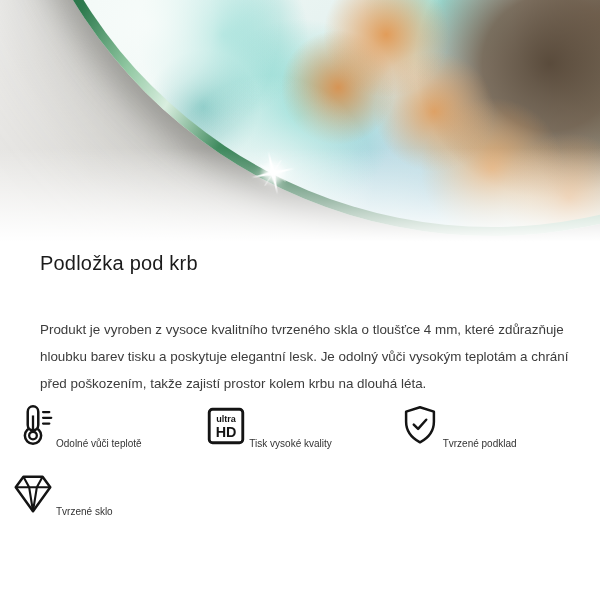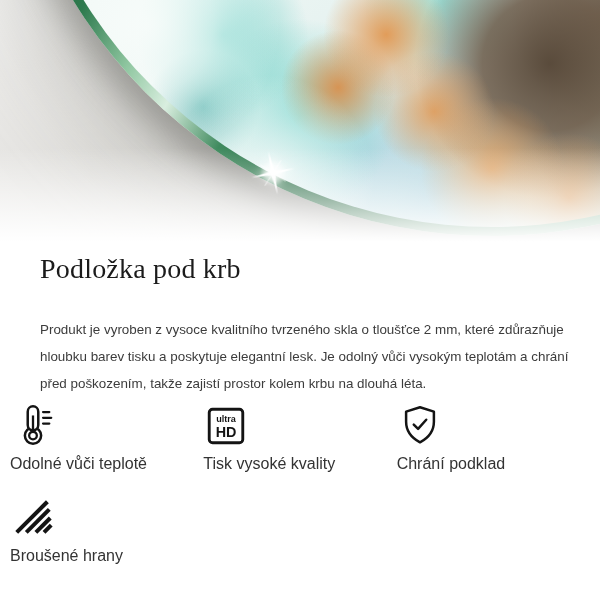--- a/index.html
+++ b/index.html
@@ -51,36 +51,36 @@
     filter:drop-shadow(0 0 5px rgba(255,255,255,.95));
   }
   .hero-fade{
     position:absolute;left:0;top:148px;width:600px;height:102px;
     background:linear-gradient(to bottom, rgba(255,255,255,0) 0%, rgba(255,255,255,.55) 50%, #ffffff 92%);
   }
 
   
   .title{
     position:absolute;left:40px;top:232px;
-    font-family:Liberation Serif, serif;
-    font-size:28px;line-height:36px;font-weight:400;color:#1b1b1b;letter-spacing:.2px;
+    font-family:Liberation Sans, sans-serif;
+    font-size:20px;line-height:36px;font-weight:400;color:#1b1b1b;letter-spacing:.2px;
   }
   .desc{
     position:absolute;left:40px;top:303px;width:536px;
     font-size:13.4px;line-height:27px;color:#3c3c3c;
   }
 
   
   .features{
     position:absolute;left:10px;top:403px;width:580px;
     display:grid;grid-template-columns:repeat(3,1fr);row-gap:22px;
   }
-  .feature{display:flex;flex-direction:column;align-items:flex-start;}
+  .feature{display:flex;flex-direction:row;align-items:flex-end;}
   .feature svg.icon{width:46px;height:46px;display:block;}
-  .feature .label{margin-top:6px;font-size:16px;color:#333333;white-space:nowrap;}
+  .feature .label{margin-top:6px;font-size:10px;color:#333333;white-space:nowrap;}
   .icon-text-top{font-family:"Liberation Sans",sans-serif;font-size:9.5px;font-weight:600;}
   .icon-text-bottom{font-family:"Liberation Sans",sans-serif;font-size:15px;font-weight:700;}
 </style>
 </head>
 <body>
 
 <div class="hero">
   <div class="glass-disc">
     <div class="glass-print"></div>
   </div>
@@ -95,21 +95,21 @@
     <path d="M24 1 L26.2 21.8 L47 24 L26.2 26.2 L24 47 L21.8 26.2 L1 24 L21.8 21.8 Z" fill="#ffffff" opacity=".95"></path>
     <path d="M13 13 L35 35 M35 13 L13 35" stroke="rgba(255,255,255,.55)" stroke-width="1.2"></path>
   </svg>
   <div class="hero-fade"></div>
 </div>
 
 <h1 class="title">
   <span>Podložka pod krb</span><br>
 </h1>
 
-<p class="desc">Produkt je vyroben z vysoce kvalitního tvrzeného skla o tloušťce 2 mm, které zdůrazňuje hloubku barev tisku a poskytuje elegantní lesk. Je odolný vůči vysokým teplotám a chrání před poškozením, takže zajistí prostor kolem krbu na dlouhá léta.</p>
+<p class="desc">Produkt je vyroben z vysoce kvalitního tvrzeného skla o tloušťce 4 mm, které zdůrazňuje hloubku barev tisku a poskytuje elegantní lesk. Je odolný vůči vysokým teplotám a chrání před poškozením, takže zajistí prostor kolem krbu na dlouhá léta.</p>
 
 <div class="features">
 
   <div class="feature">
     <svg class="icon" viewBox="0 0 48 48">
       <circle cx="24" cy="34" r="8.5" fill="none" stroke="#141414" stroke-width="2.6"></circle>
       <rect x="18.5" y="3.5" width="11" height="25" rx="5.5" fill="#ffffff" stroke="#141414" stroke-width="2.6"></rect>
       <path d="M24 13 V30" stroke="#141414" stroke-width="2.4"></path>
       <circle cx="24" cy="34" r="4" fill="none" stroke="#141414" stroke-width="2.4"></circle>
       <path d="M34.5 9.5 h6.5 M34.5 15.5 h8.5 M34.5 21.5 h6.5" stroke="#141414" stroke-width="2.4" stroke-linecap="round"></path>
@@ -124,30 +124,26 @@
       <text class="icon-text-bottom" x="24" y="35.5" text-anchor="middle" fill="#141414">HD</text>
     </svg>
     <span class="label">Tisk vysoké kvality</span>
   </div>
 
   <div class="feature">
     <svg class="icon" viewBox="0 0 48 48">
       <path d="M24 4.5 L38.5 9 V19.5 C38.5 29.5 32.5 36.5 24 41 C15.5 36.5 9.5 29.5 9.5 19.5 V9 Z" fill="none" stroke="#141414" stroke-width="2.6" stroke-linejoin="round"></path>
       <path d="M17.5 22.5 L22 27 L30.5 17.5" fill="none" stroke="#141414" stroke-width="2.6" stroke-linecap="round" stroke-linejoin="round"></path>
     </svg>
-    <span class="label">Chrání podklad</span>
+    <span class="label">Tvrzené podklad</span>
   </div>
-
 
   <div class="feature">
     <svg class="icon" viewBox="0 0 48 48">
-      <g stroke="#141414" stroke-width="4.2">
-        <path d="M7 39 L39 7"></path>
-        <path d="M17 39 L41 15"></path>
-        <path d="M27 39 L42 24"></path>
-        <path d="M35.5 39 L43 31.5"></path>
-      </g>
+      <path d="M6 17 L14 6 H34 L42 17 L24 42 Z" fill="none" stroke="#141414" stroke-width="2.6" stroke-linejoin="round"></path>
+      <path d="M6 17 H42 M14 6 L20 17 M34 6 L28 17 M20 17 L24 42 M28 17 L24 42" fill="none" stroke="#141414" stroke-width="2.2" stroke-linejoin="round"></path>
     </svg>
-    <span class="label">Broušené hrany</span>
+    <span class="label">Tvrzené sklo</span>
   </div>
+
 
 
 </div>
 
 </body></html>

